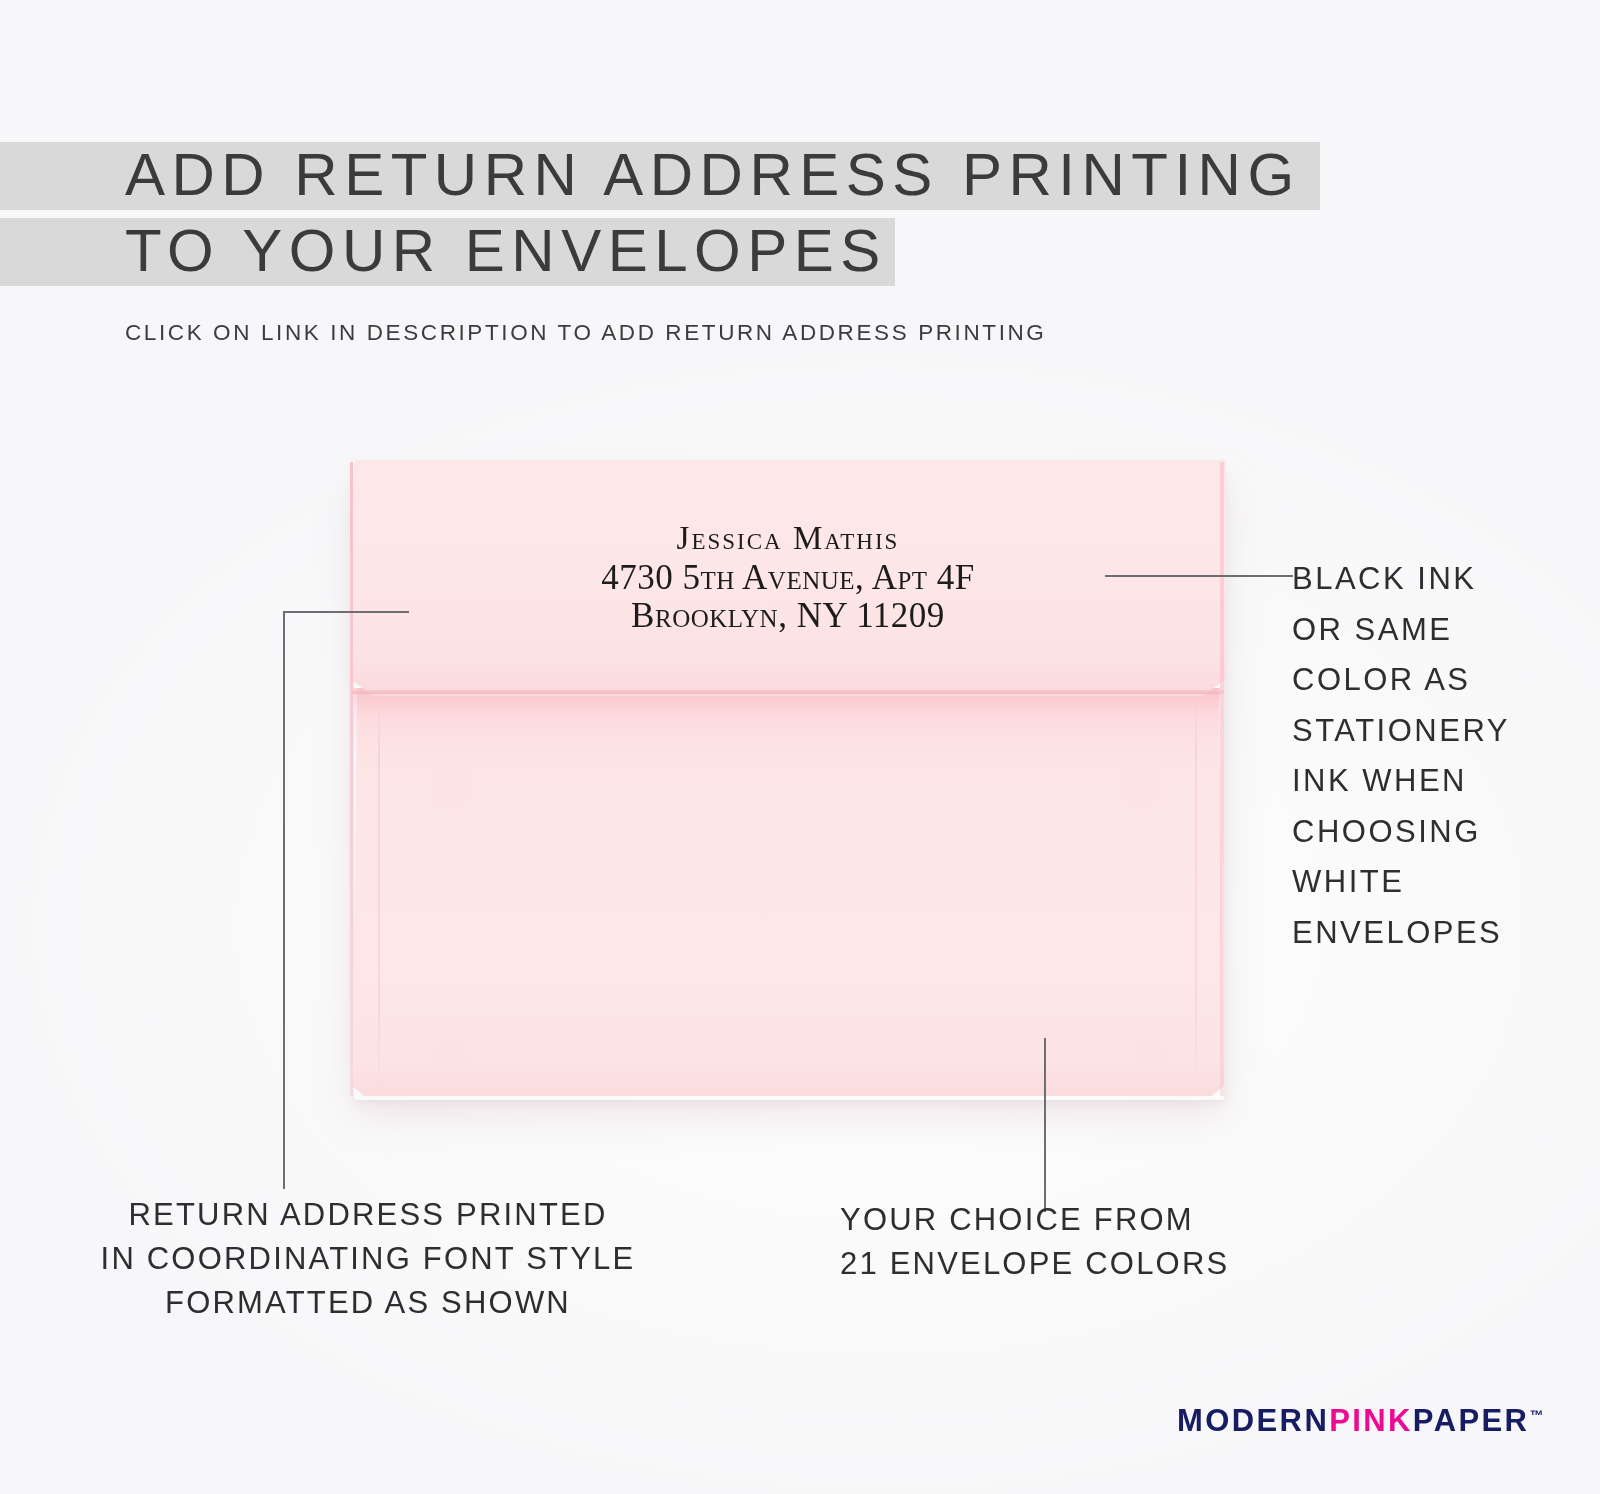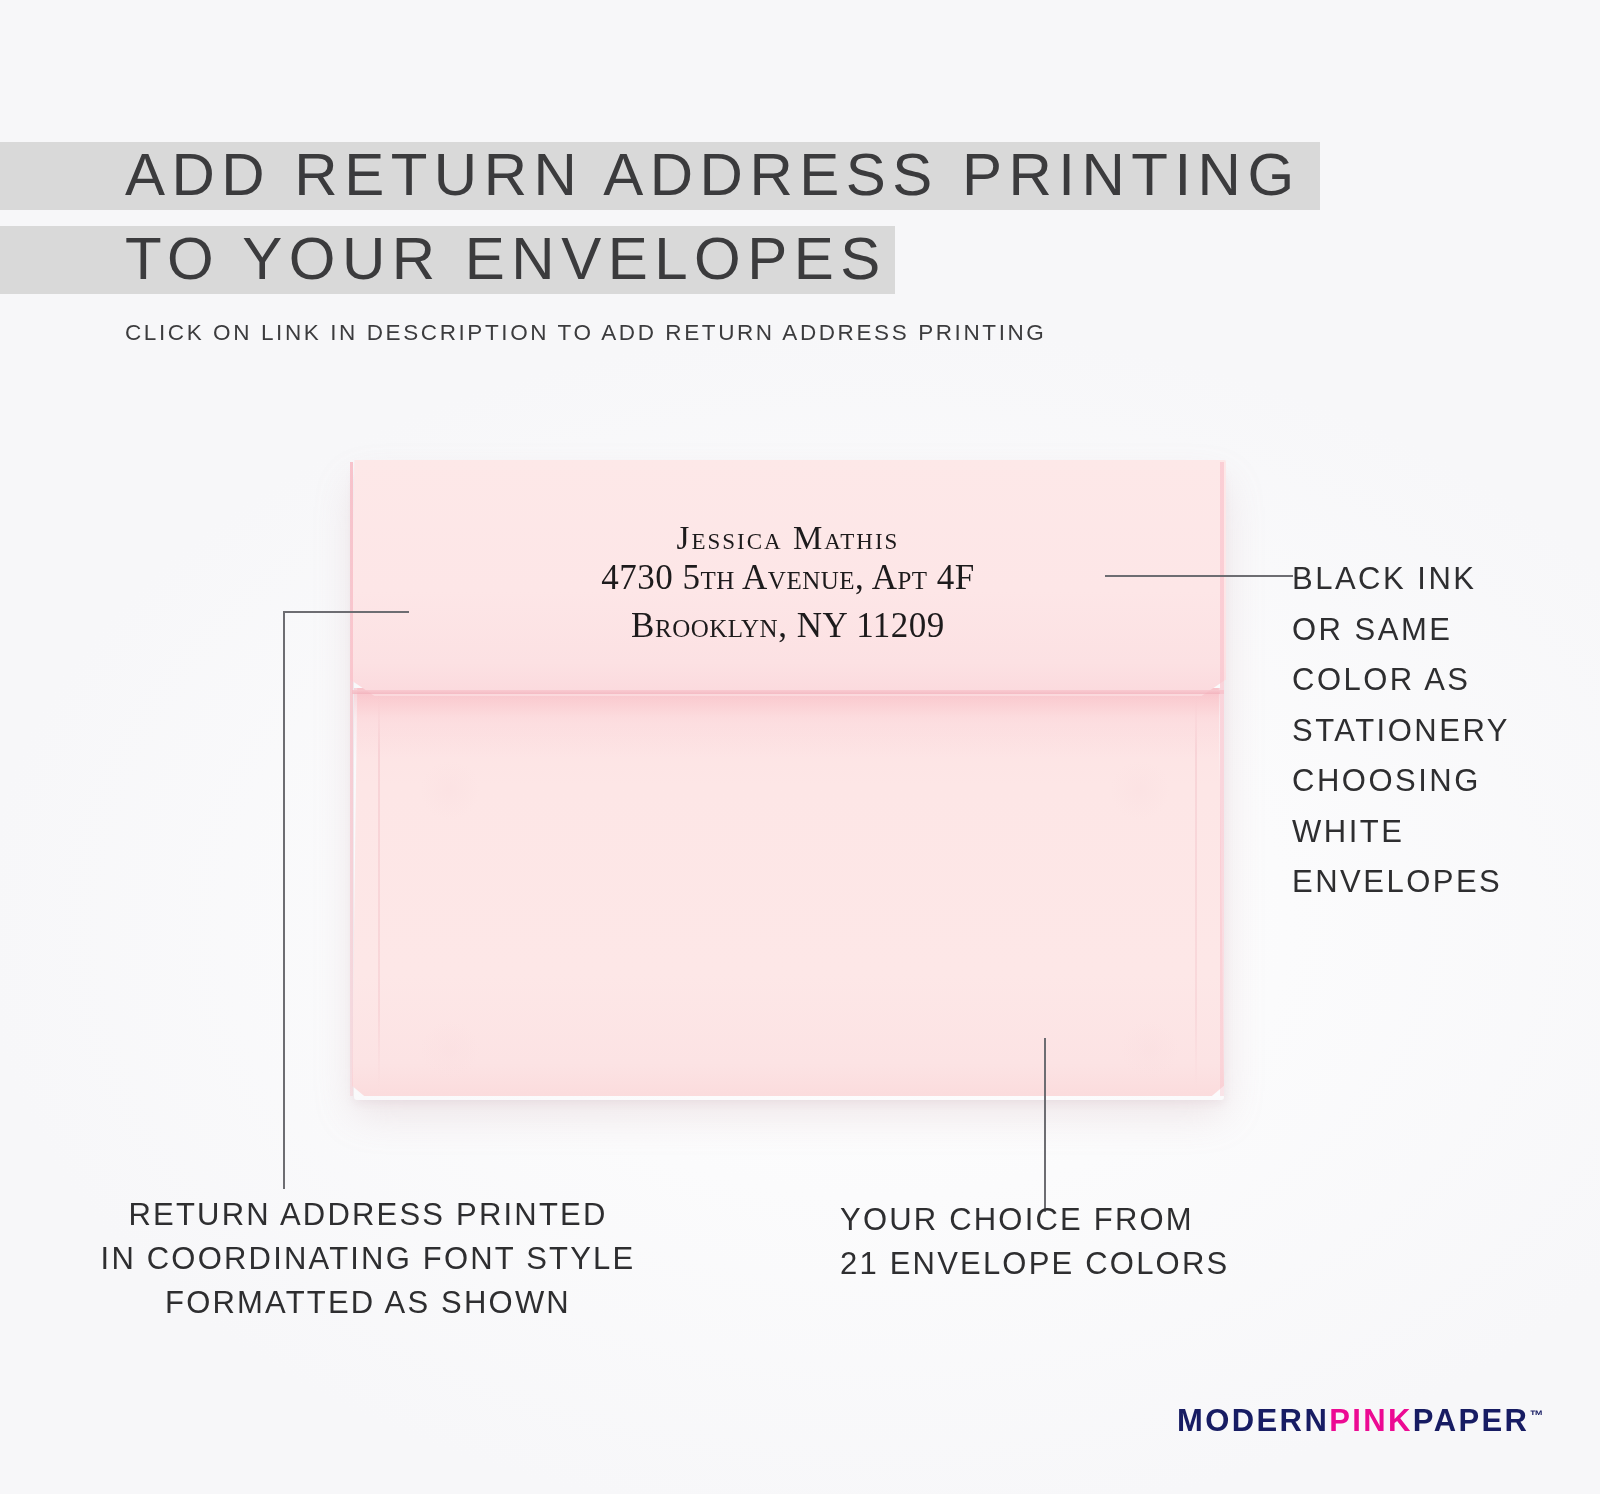--- a/index.html
+++ b/index.html
@@ -26,21 +26,21 @@
   
   .headline-block {
     position: absolute;
     left: 0;
     top: 142px;
     width: 1600px;
   }
   .headline-row {
     position: relative;
     height: 72px;
-    margin-bottom: 12px;
+    margin-bottom: 4px;
     padding-left: 25px;
   }
   .hl-bar {
     position: absolute;
     left: 0;
     top: 0;
     height: 68px;
     background: #d9d9d9;
   }
   .hl-bar.line1 { width: 1320px; }
@@ -184,21 +184,21 @@
     line-height: 1.0;
   }
   .address .name {
     font-size: 33px;
     letter-spacing: 2px;
     margin-bottom: 5px;
   }
   .address .street {
     font-size: 35px;
     letter-spacing: 0.5px;
-    margin-bottom: 13px;
+    margin-bottom: 3px;
   }
   .address .city {
     font-size: 35px;
     letter-spacing: 0.5px;
   }
 
   
   .leader {
     position: absolute;
     background: #6d6d72;
@@ -314,20 +314,21 @@
 <div class="leader leader-left-h"></div>
 <div class="leader leader-left-v"></div>
 <div class="leader leader-right-h"></div>
 <div class="leader leader-center-v"></div>
 
 <div class="anno anno-right">
   <div>BLACK INK</div>
   <div>OR SAME</div>
   <div>COLOR AS</div>
   <div>STATIONERY</div>
+  <div>INK WHEN</div>
   <div>CHOOSING</div>
   <div>WHITE</div>
   <div>ENVELOPES</div>
 </div>
 
 <div class="anno anno-bottom-left">
   <div>RETURN ADDRESS PRINTED</div>
   <div>IN COORDINATING FONT STYLE</div>
   <div>FORMATTED AS SHOWN</div>
 </div>

